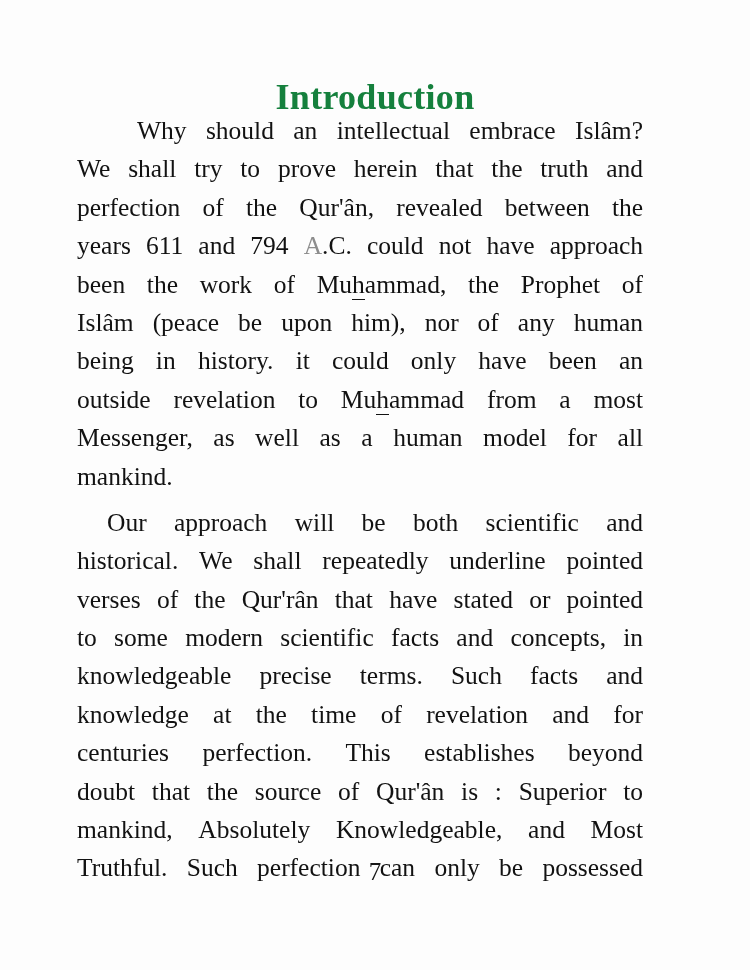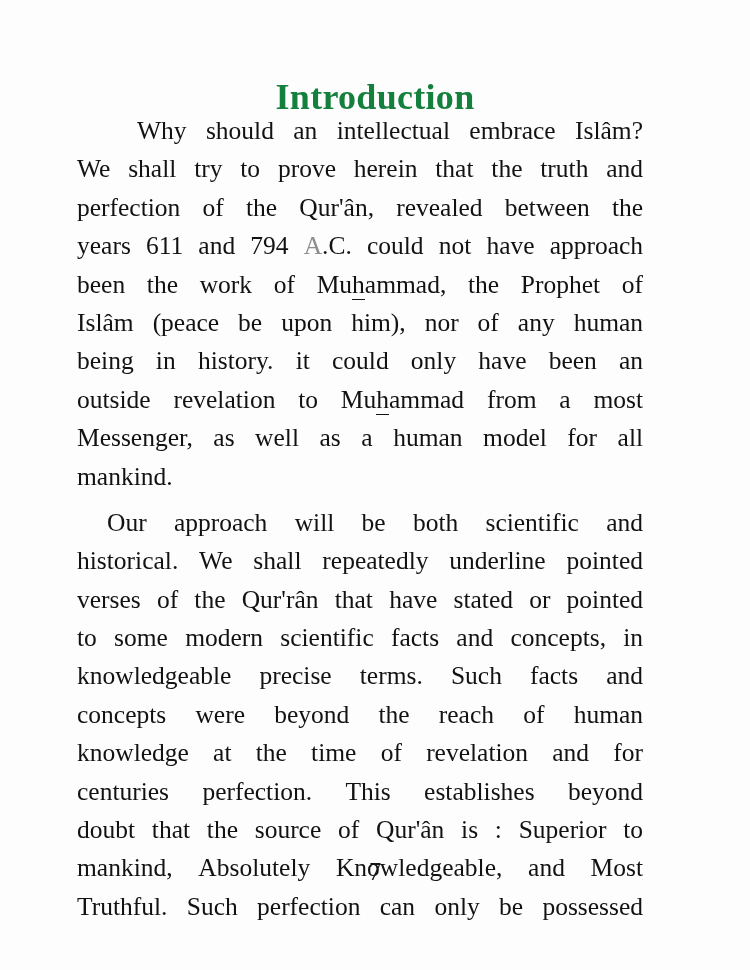--- a/index.html
+++ b/index.html
@@ -112,21 +112,20 @@
         <div class="line"><span class="w">outside</span> <span class="w">revelation</span> <span class="w">to</span> <span class="w">Mu<span class="hbar">h</span>ammad</span> <span class="w">from</span> <span class="w">a</span> <span class="w">most</span></div>
         <div class="line"><span class="w">Messenger,</span> <span class="w">as</span> <span class="w">well</span> <span class="w">as</span> <span class="w">a</span> <span class="w">human</span> <span class="w">model</span> <span class="w">for</span> <span class="w">all</span></div>
         <div class="line flush"><span class="w">mankind.</span></div>
       </div>
     <div class="para">
         <div class="line indent-sm"><span class="w">Our</span> <span class="w">approach</span> <span class="w">will</span> <span class="w">be</span> <span class="w">both</span> <span class="w">scientific</span> <span class="w">and</span></div>
         <div class="line"><span class="w">historical.</span> <span class="w">We</span> <span class="w">shall</span> <span class="w">repeatedly</span> <span class="w">underline</span> <span class="w">pointed</span></div>
         <div class="line"><span class="w">verses</span> <span class="w">of</span> <span class="w">the</span> <span class="w">Qur'rân</span> <span class="w">that</span> <span class="w">have</span> <span class="w">stated</span> <span class="w">or</span> <span class="w">pointed</span></div>
         <div class="line"><span class="w">to</span> <span class="w">some</span> <span class="w">modern</span> <span class="w">scientific</span> <span class="w">facts</span> <span class="w">and</span> <span class="w">concepts,</span> <span class="w">in</span></div>
         <div class="line"><span class="w">knowledgeable</span> <span class="w">precise</span> <span class="w">terms.</span> <span class="w">Such</span> <span class="w">facts</span> <span class="w">and</span></div>
-        <div class="line"><span class="w">concepts</span> <span class="w">were</span> <span class="w">beyond</span> <span class="w">the</span> <span class="w">reach</span> <span class="w">of</span> <span class="w">human</span></div>
         <div class="line"><span class="w">knowledge</span> <span class="w">at</span> <span class="w">the</span> <span class="w">time</span> <span class="w">of</span> <span class="w">revelation</span> <span class="w">and</span> <span class="w">for</span></div>
         <div class="line"><span class="w">centuries</span> <span class="w">perfection.</span> <span class="w">This</span> <span class="w">establishes</span> <span class="w">beyond</span></div>
         <div class="line"><span class="w">doubt</span> <span class="w">that</span> <span class="w">the</span> <span class="w">source</span> <span class="w">of</span> <span class="w">Qur'ân</span> <span class="w">is</span> <span class="w">:</span> <span class="w">Superior</span> <span class="w">to</span></div>
         <div class="line"><span class="w">mankind,</span> <span class="w">Absolutely</span> <span class="w">Knowledgeable,</span> <span class="w">and</span> <span class="w">Most</span></div>
         <div class="line"><span class="w">Truthful.</span> <span class="w">Such</span> <span class="w">perfection</span> <span class="w">can</span> <span class="w">only</span> <span class="w">be</span> <span class="w">possessed</span></div>
       </div>
   </div>
 
   <div class="page-number">7</div>
 

